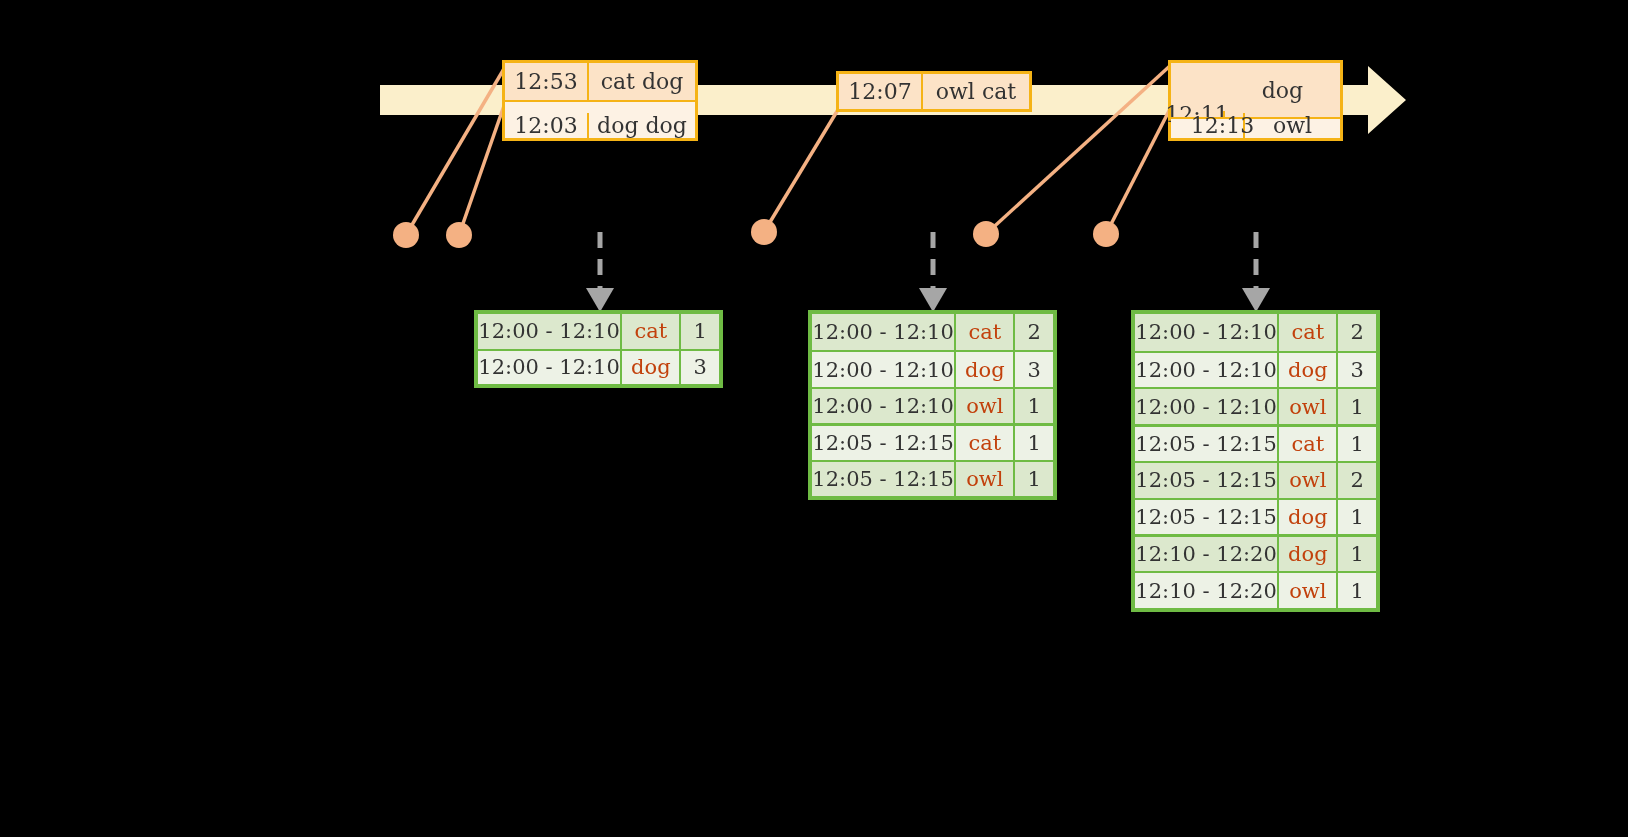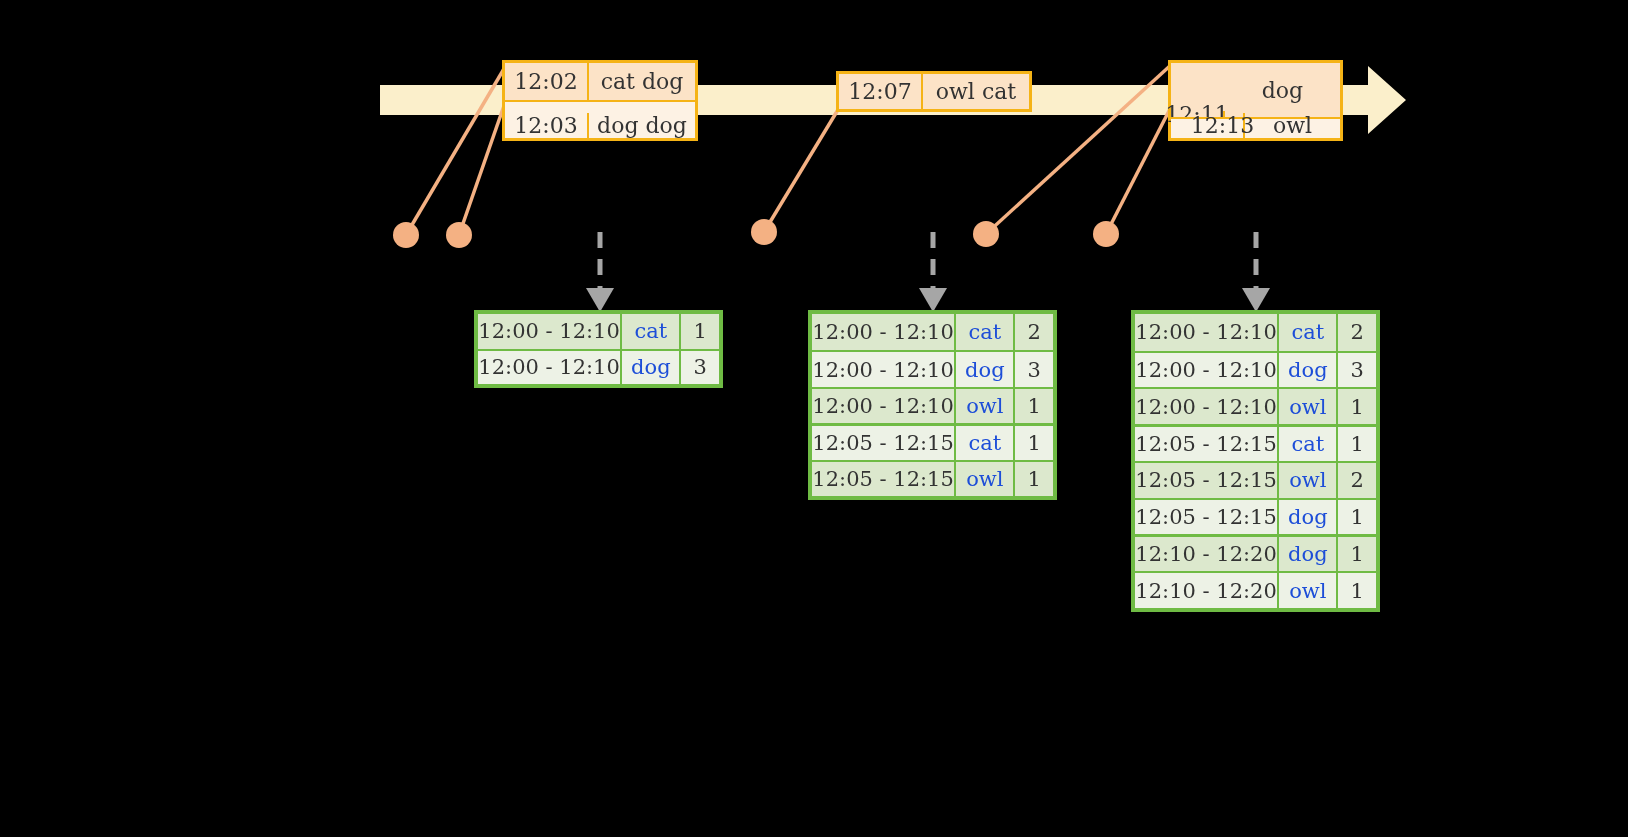--- a/index.html
+++ b/index.html
@@ -93,21 +93,21 @@
     color: #333333;
     border-right: 2px solid #6FBB44;
     box-sizing: border-box;
   }
   .rt-key {
     width: 60px;
     display: flex;
     align-items: center;
     justify-content: center;
     font-size: 21px;
-    color: #1d4ed8;
+    color: #c2410c;
     border-right: 2px solid #6FBB44;
     box-sizing: border-box;
   }
   .rt-cnt {
     width: 38px;
     display: flex;
     align-items: center;
     justify-content: center;
     font-size: 21px;
     color: #333333;
@@ -152,21 +152,21 @@
       </g>
       <g>
         <line x1="1256" y1="232" x2="1256" y2="290" stroke="#A6A6A6" stroke-width="5" stroke-dasharray="16 11"></line>
         <path d="M 1242 288 L 1270 288 L 1256 312 Z" fill="#A6A6A6"></path>
       </g>
     </g>
   </svg>
 
   <div class="event-box" style="left:502px; top:60px; width:196px; height:81px;">
     <div class="event-row shade-a">
-      <div class="event-time" style="width:84px;">12:02</div>
+      <div class="event-time" style="width:84px;">12:53</div>
       <div class="event-words">cat dog</div>
     </div>
     <div class="event-row shade-b">
       <div class="event-time" style="width:84px;">12:03</div>
       <div class="event-words">dog dog</div>
     </div>
   </div>
 
   <div class="event-box" style="left:836px; top:71px; width:196px; height:41px;">
     <div class="event-row shade-a">

